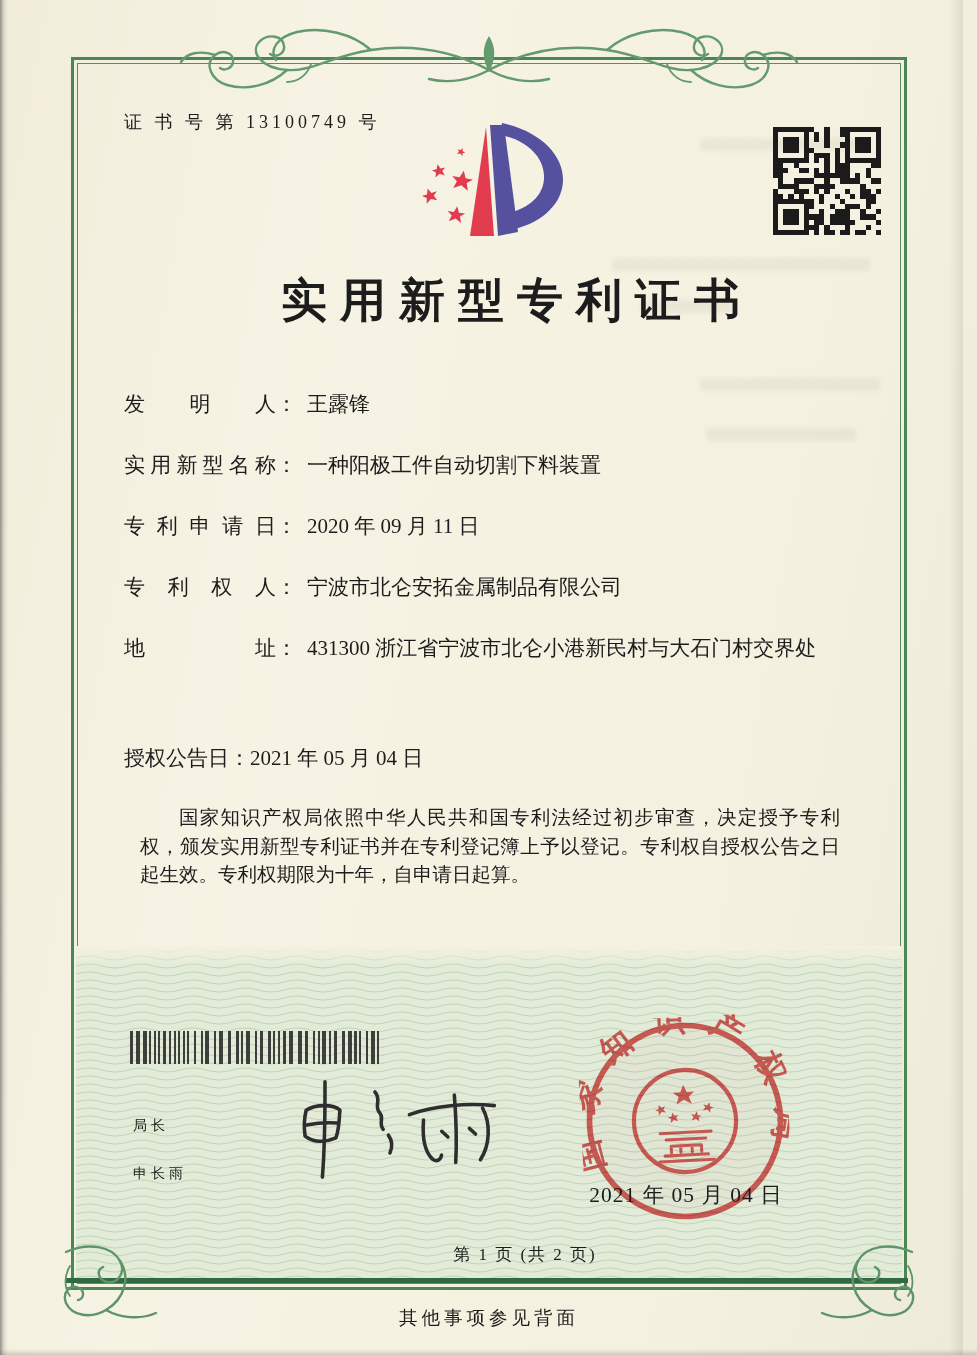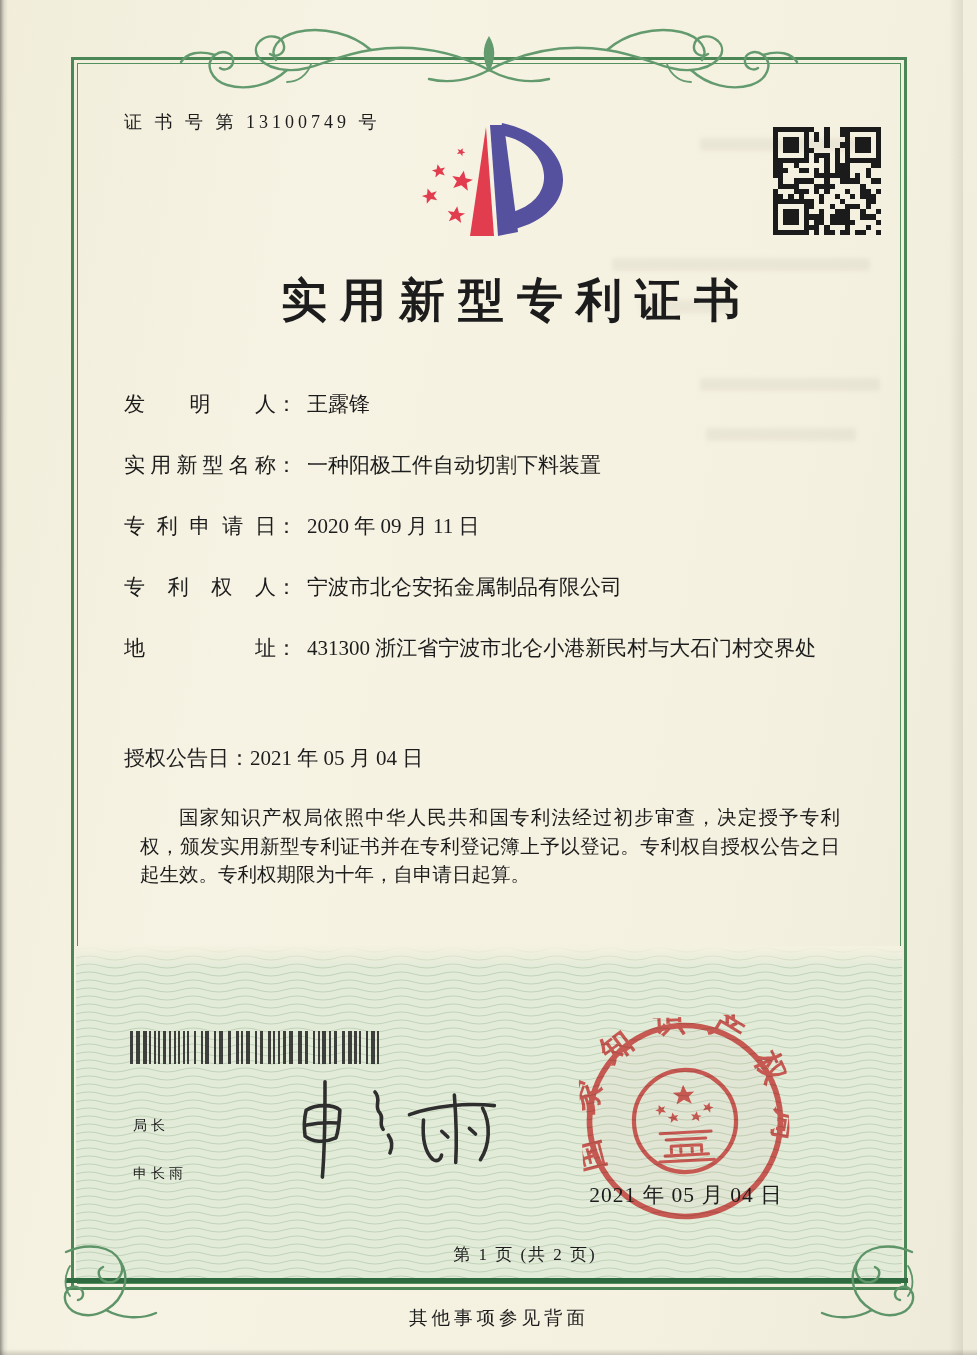--- a/index.html
+++ b/index.html
@@ -36,21 +36,21 @@
   
   .paras{left:124px;top:788px;width:732px;font-size:19.5px;line-height:28.5px;text-align:justify;}
   .paras p{margin:16px;text-indent:2em;}
   
   .barcode{left:130px;top:1031px;width:256px;height:33px;}
   .director{left:133px;top:1102px;font-size:14px;line-height:48px;letter-spacing:4px;}
   .signature{left:285px;top:1076px;width:218px;height:102px;transform:rotate(-2deg);}
   .seal{left:581px;top:1017px;width:208px;height:208px;opacity:.9;mix-blend-mode:multiply;transform:rotate(-3deg);}
   .seal-date{left:566px;top:1180px;width:240px;text-align:center;font-size:21.5px;letter-spacing:1px;white-space:nowrap;}
   .page-info{left:71px;top:1243px;width:836px;text-align:center;font-size:17px;letter-spacing:2px;margin-left:36px;}
-  .back-note{left:81px;top:1305px;width:836px;text-align:center;font-size:18.5px;letter-spacing:4px;}
+  .back-note{left:71px;top:1305px;width:836px;text-align:center;font-size:18.5px;letter-spacing:4px;}
   
   .top-ornament{left:71px;top:12px;width:836px;height:92px;}
   .flourish{width:152px;height:112px;}
   .flourish.bl{left:56px;top:1226px;}
   .flourish.br{left:770px;top:1226px;transform:scaleX(-1);}
   
   .smudge{background:rgba(110,105,92,.08);filter:blur(2px);border-radius:3px;height:13px;}
   .s1{left:700px;top:138px;width:160px;}
   .s2{left:612px;top:258px;width:258px;}
   .s3{left:640px;top:300px;width:92px;}

